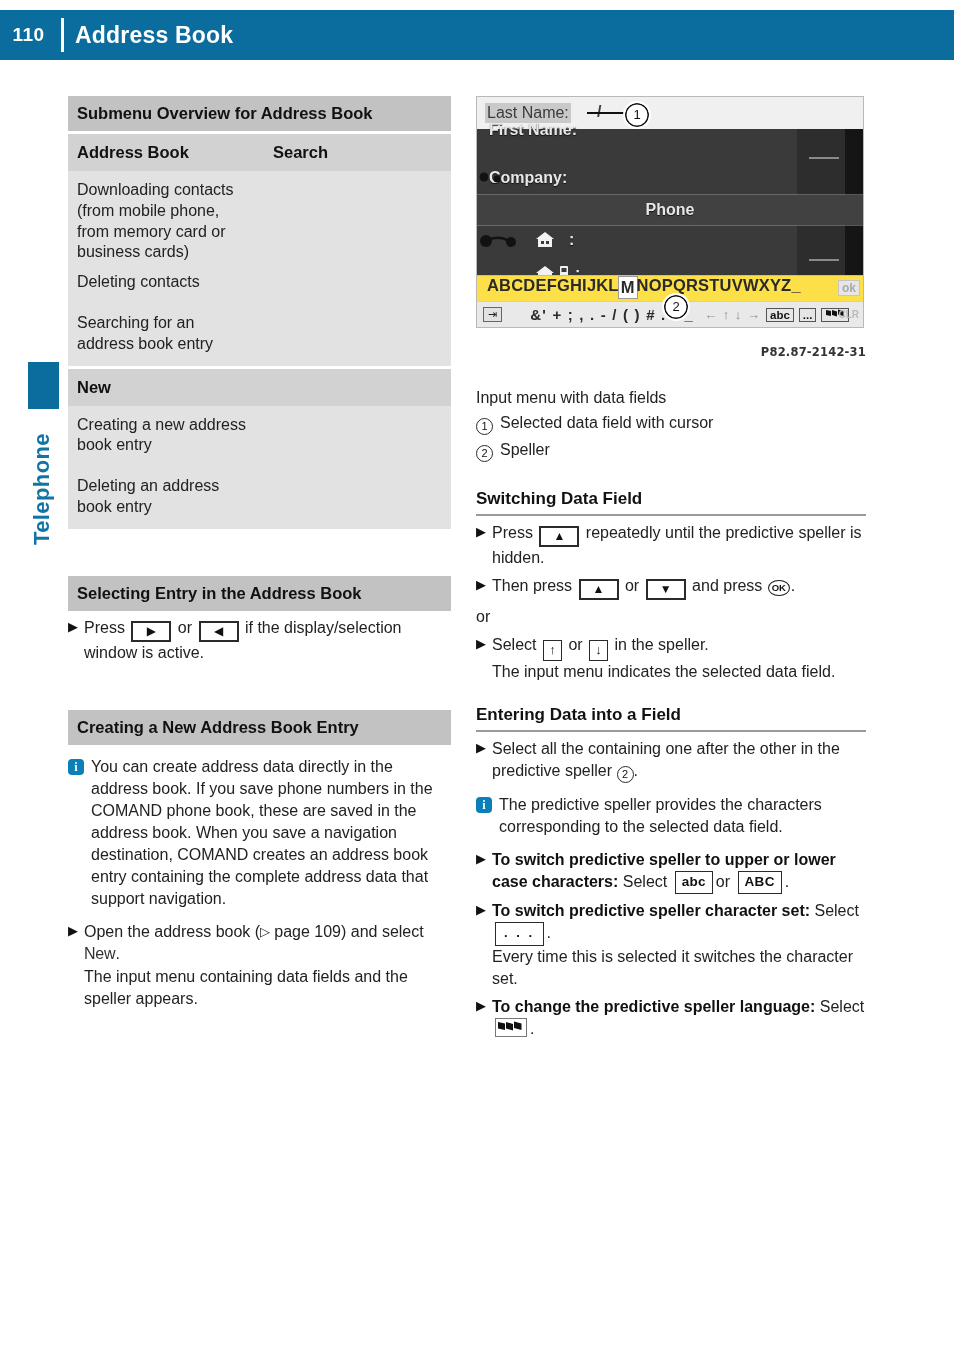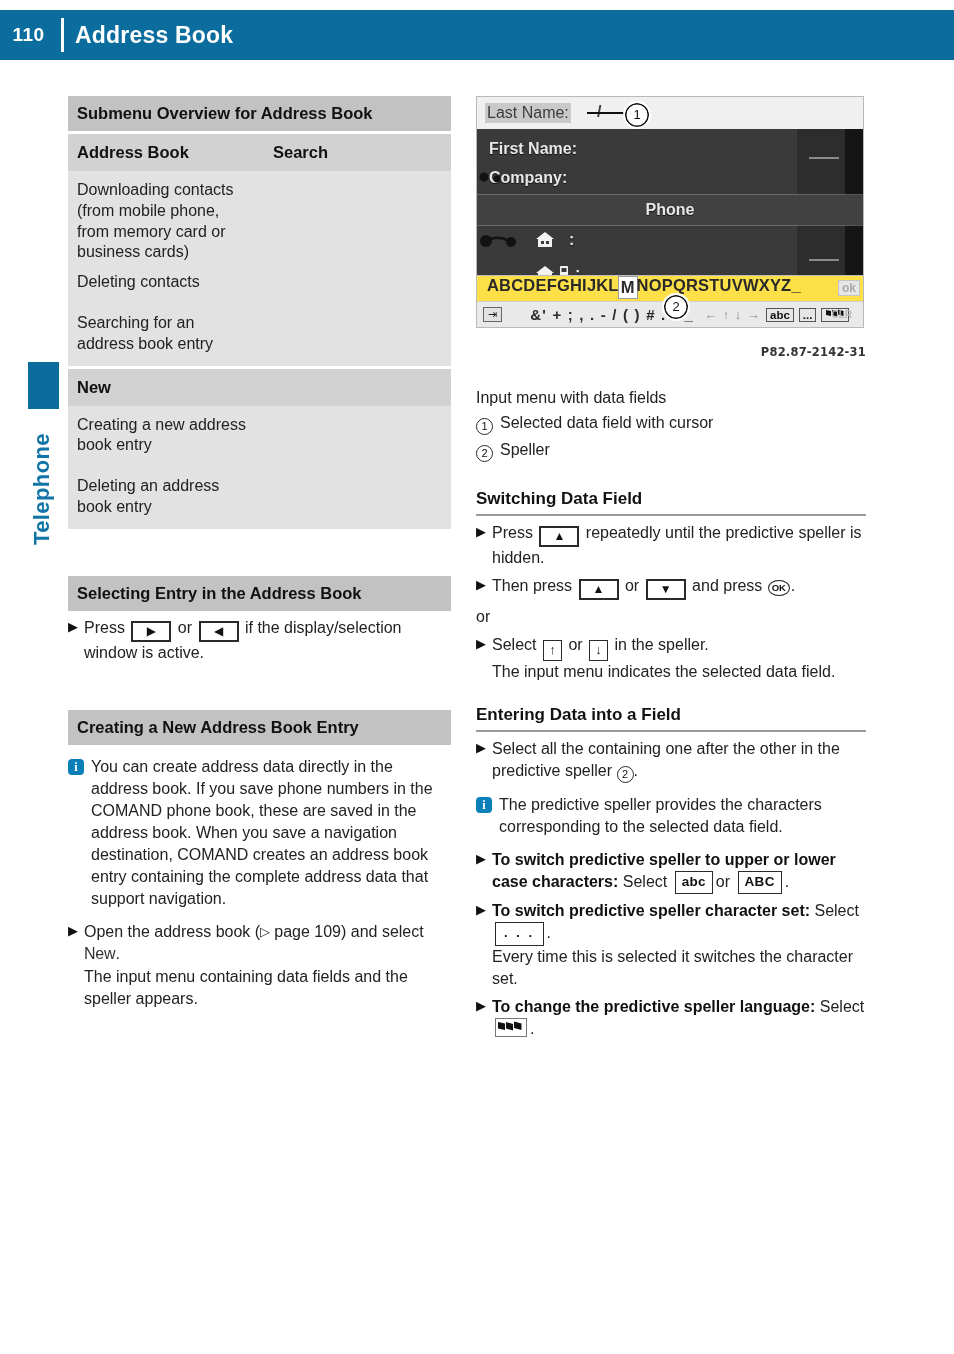--- a/index.html
+++ b/index.html
@@ -208,21 +208,21 @@
     margin-left:6px;border:1px solid #666;background:#e2e2e2;
     font-size:11px;padding:0 4px;color:#222;
   }
   .spl-sym{margin-left:28px;font-size:15px;font-weight:700;color:#2a2a2a;letter-spacing:1.2px;}
   .spl-nav{margin-left:10px;font-size:13px;color:#8d8d8d;letter-spacing:1px;}
   .spl-btn{
     border:1px solid #555;background:#e6e6e6;font-size:11.5px;font-weight:700;
     color:#111;padding:0 3px;margin-left:5px;
   }
   .spl-clr{
-    position:absolute;right:11px;font-size:10px;font-weight:700;color:#bbb;margin-left:12px;
+    position:absolute;right:4px;font-size:10px;font-weight:700;color:#bbb;margin-left:12px;
   }
   .fig-ref{
     text-align:right;font-size:11.5px;font-weight:700;color:#333;
     margin-top:17px;letter-spacing:.2px;font-family:"DejaVu Sans",sans-serif;
   }
   .fig-cap{font-size:16px;color:#222;margin-top:28px;line-height:1.38;}
   .fig-item{display:flex;font-size:16px;color:#222;line-height:1.55;margin-top:2px;}
   .fig-item .cn{flex:0 0 auto;width:24px;}
 </style>
 </head>
@@ -304,21 +304,21 @@
       <div class="lcd-scroll-col" style="right:18px"></div>
       <div class="lcd-dark-edge"></div>
 
       <div class="lcd-row lcd-sel">
         <span class="lbl">Last Name:</span>
         <span class="cursor">/</span>
       </div>
       <div class="callout-line"></div>
       <div class="callout c1">1</div>
 
-      <span class="lcd-lbl" style="top:43px">First Name:</span>
+      <span class="lcd-lbl" style="top:24px">First Name:</span>
 
       <span class="lcd-lbl" style="top:72px">Company:</span>
 
       <svg style="position:absolute;left:2px;top:74px" width="26" height="12" viewBox="0 0 26 12">
         <circle cx="5" cy="6" r="4.5" fill="#121212"></circle>
           <circle cx="18" cy="8" r="3.5" fill="#121212"></circle>
       </svg>
 
       <div class="lcd-div" style="top:97px"></div>
       <div class="lcd-band" style="top:98px;height:30px"></div>

